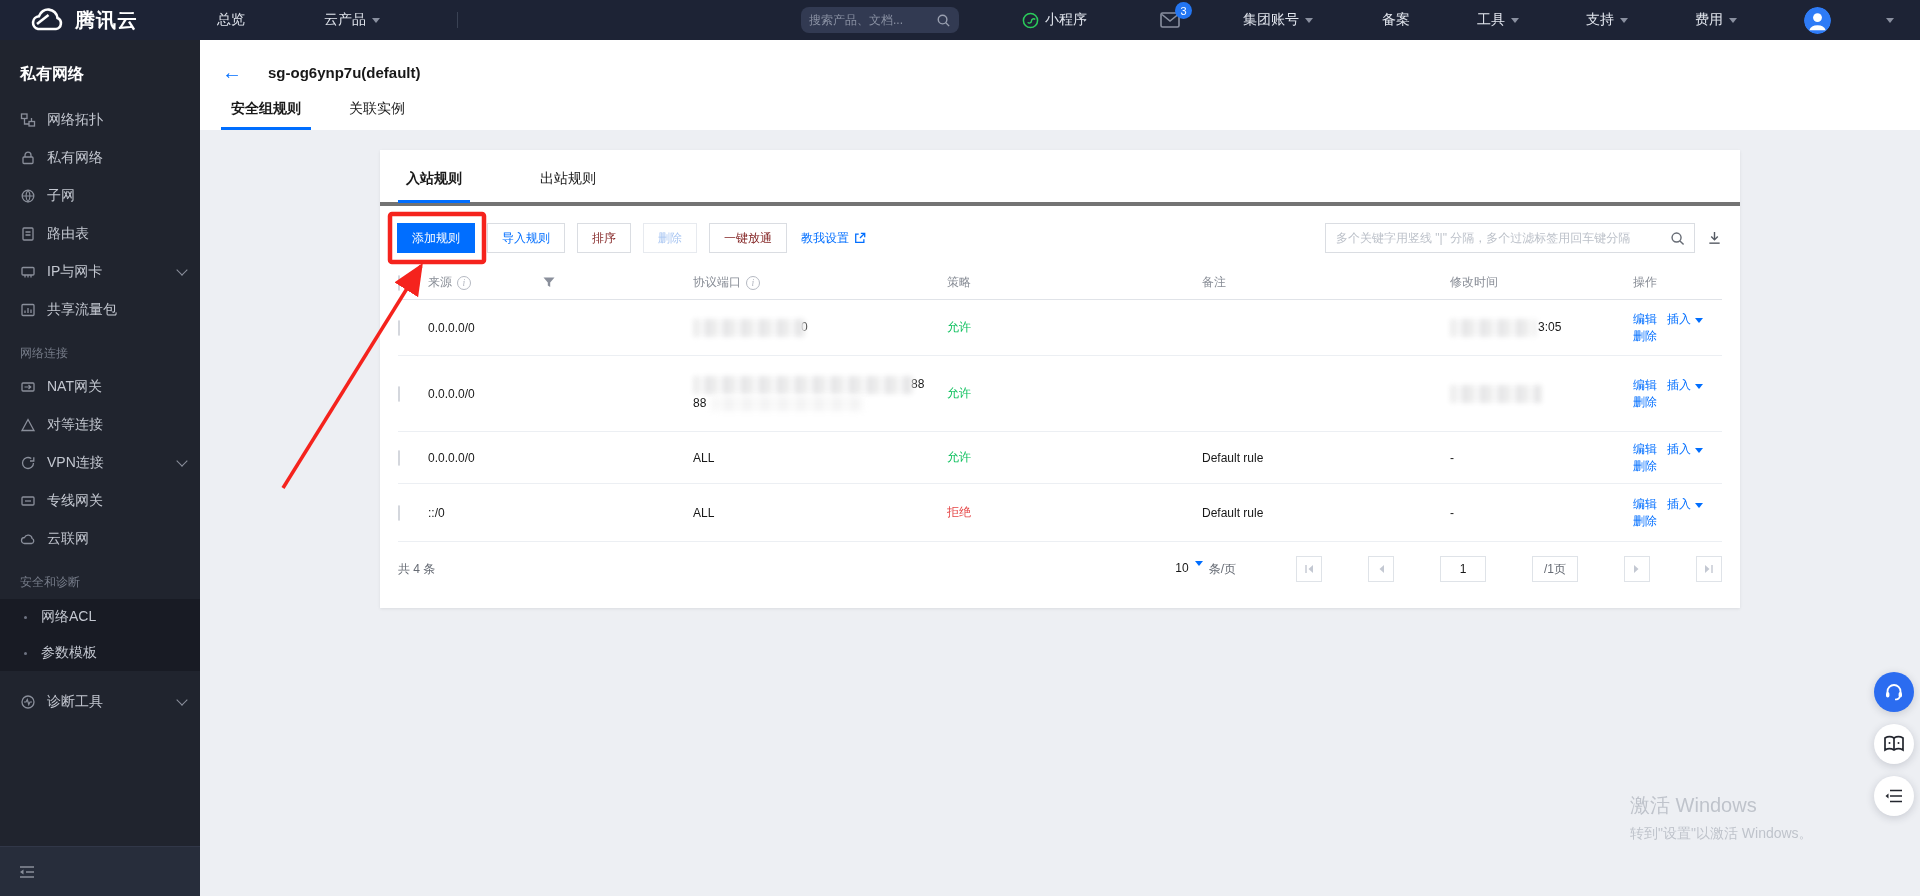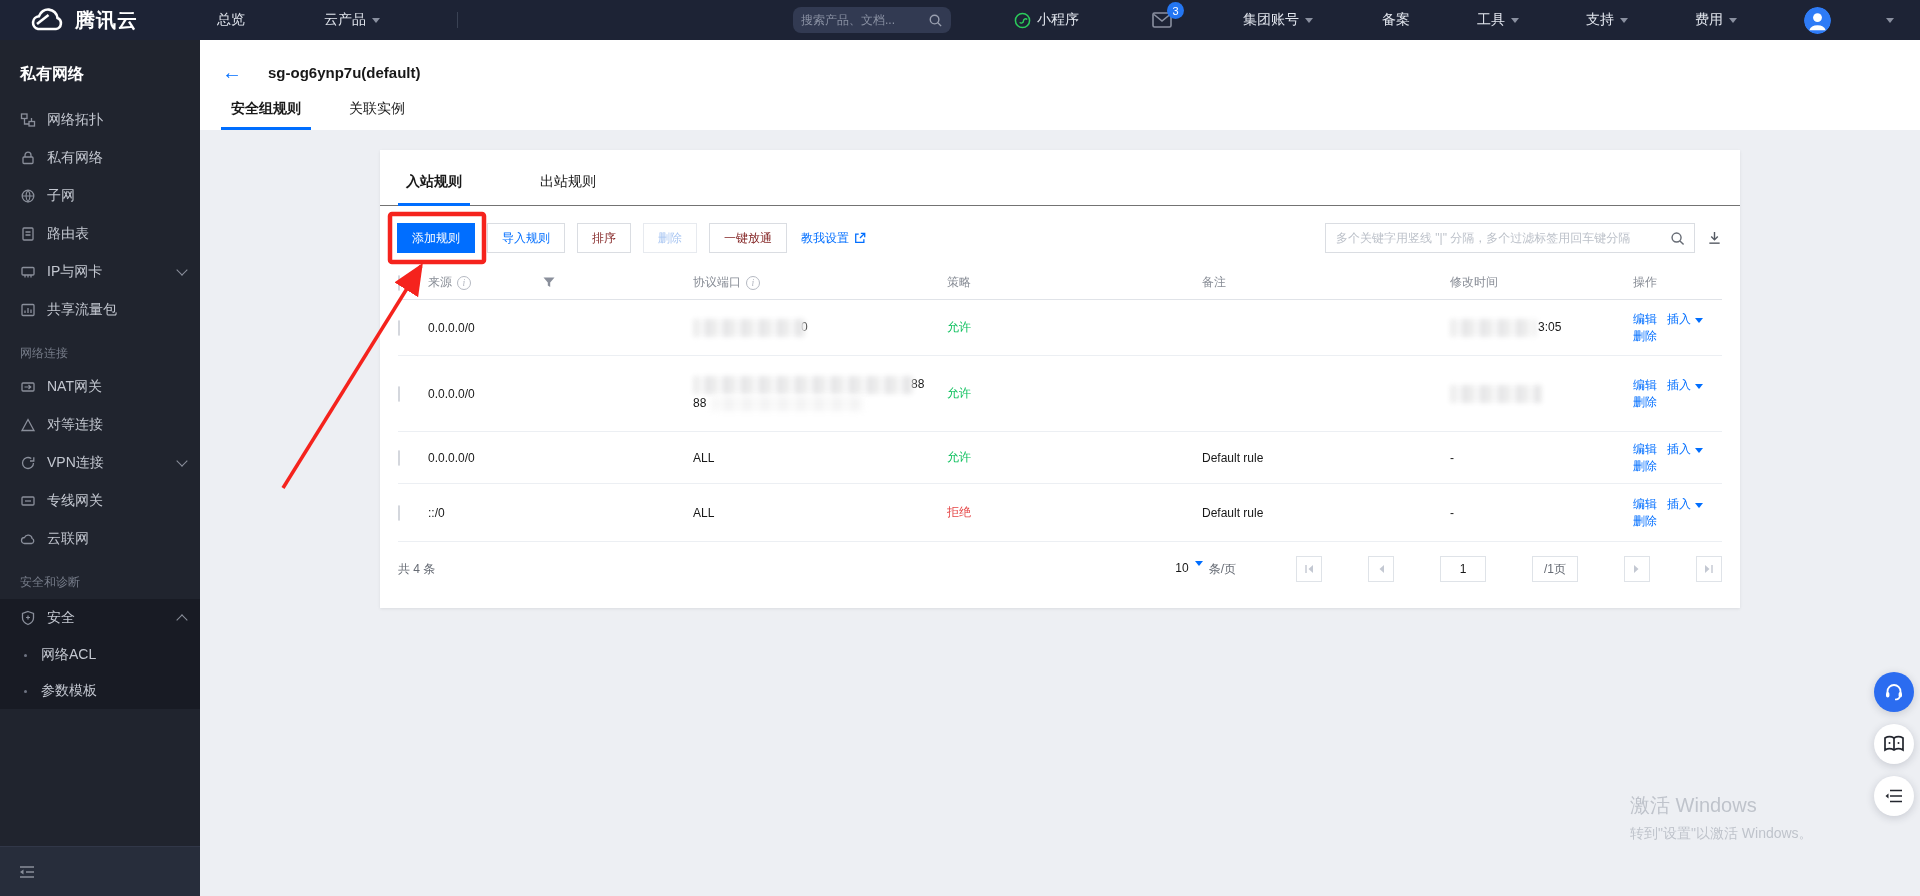--- a/index.html
+++ b/index.html
@@ -41,21 +41,21 @@
 .page-header { position:absolute; left:200px; top:40px; width:1720px; height:90px; background:#ffffff; }
 .ph-row { display:flex; align-items:center; padding:22px 0 0 22px; }
 .back-arrow { color:#006eff; font-size:20px; line-height:1; cursor:pointer; width:24px; }
 .page-title { font-size:15px; font-weight:bold; margin-left:22px; }
 .outer-tabs { position:absolute; left:21px; bottom:0; display:flex; }
 .outer-tab { padding:0 10px 9px 10px; margin-right:28px; font-size:14px; cursor:pointer; border-bottom:3px solid transparent; }
 .outer-tab.active { font-weight:bold; border-bottom-color:#006eff; }
 
 
 .card { position:absolute; left:380px; top:150px; width:1360px; height:458px; background:#ffffff; box-shadow:0 1px 3px rgba(0,0,0,0.08); }
-.inner-tabs { display:flex; padding-left:18px; height:56px; align-items:flex-end; border-bottom:1px solid #737373; }
+.inner-tabs { display:flex; padding-left:18px; height:56px; align-items:flex-end; border-bottom:4px solid #737373; }
 .inner-tab { padding:0 8px 14px 8px; margin-right:62px; font-size:14px; cursor:pointer; position:relative; }
 .inner-tab.active { font-weight:bold; }
 .inner-tab.active::after { content:""; position:absolute; left:0; right:0; bottom:-1px; height:3px; background:#006eff; }
 
 .toolbar { display:flex; align-items:center; padding:16px 18px 0 17px; height:48px; }
 .btn { height:30px; font-size:12px; display:inline-flex; align-items:center; justify-content:center; border:1px solid #dadde2; background:#fff; padding:0 14px; margin-right:12px; cursor:pointer; color:#7f1d1d; }
 .btn.primary { background:#006eff; border-color:#006eff; color:#fff; }
 .btn.blue-text { color:#006eff; }
 .btn.disabled { color:#a9c6f2; border-color:#e7eaef; cursor:default; }
 .teach-link { color:#006eff; font-size:12px; display:inline-flex; align-items:center; cursor:pointer; margin-left:2px; }
@@ -137,21 +137,21 @@
     </svg>
     <span style="margin-left:6px">小程序</span>
   </div>
   <div class="mail-wrap">
     <svg width="20" height="16" viewBox="0 0 20 16">
       <rect x="1" y="1" width="18" height="14" rx="1.5" fill="none" stroke="#8a90a0" stroke-width="1.6"></rect>
       <path d="M2 2.5 L10 9 L18 2.5" fill="none" stroke="#8a90a0" stroke-width="1.6"></path>
     </svg>
     <span class="badge">3</span>
   </div>
-  <div class="nav-item" style="margin-left:32px">
+  <div class="nav-item" style="margin-left:24px">
       <span>集团账号</span>
       <span class="caret-down"></span>
     </div>
   <div class="nav-item" style="margin-left:30px">
       <span>备案</span>
     </div>
   <div class="nav-item" style="margin-left:28px">
       <span>工具</span>
       <span class="caret-down"></span>
     </div>
@@ -256,38 +256,38 @@
   <div class="side-item">
     <svg class="ico" viewBox="0 0 16 16">
         <path d="M4.5 12.5 a3 3 0 0 1 0 -6 a4 4 0 0 1 7.6 1 a2.6 2.6 0 0 1 -0.6 5 z" fill="none" stroke="#8a8f9b" stroke-width="1.3"></path>
       </svg>
     <span class="lbl">云联网</span>
   </div>
 
   <div class="side-section">安全和诊断</div>
 
   <div class="side-group">
-    <div class="side-item">
-      <svg class="ico" viewBox="0 0 16 16">
-          <path d="M8 1.5 l5.5 2 V8 c0 3.2 -2.8 5.4 -5.5 6.5 C5.3 13.4 2.5 11.2 2.5 8 V3.5 z" fill="none" stroke="#8a8f9b" stroke-width="1.3"></path>
-          <path d="M8 5.5 v4 M6 7.5 h4" stroke="#8a8f9b" stroke-width="1.2"></path>
-        </svg>
-      <span class="lbl">安全</span>
-      <span class="chev up"></span>
-    </div>
     <div class="side-sub">
       <span class="dot"></span>
       <span>网络ACL</span>
     </div>
     <div class="side-sub">
       <span class="dot"></span>
       <span>参数模板</span>
     </div>
   </div>
 
+  <div class="side-item" style="margin-top:12px">
+    <svg class="ico" viewBox="0 0 16 16">
+        <circle cx="8" cy="8" r="6" fill="none" stroke="#8a8f9b" stroke-width="1.3"></circle>
+        <path d="M4 8 h2 l1.3 -2.5 1.5 5 1.2 -2.5 h2" fill="none" stroke="#8a8f9b" stroke-width="1.2"></path>
+      </svg>
+    <span class="lbl">诊断工具</span>
+    <span class="chev"></span>
+  </div>
 
   <div class="side-footer">
     <svg width="18" height="16" viewBox="0 0 18 16">
       <path d="M2 3 h14 M8 8 h8 M2 13 h14" stroke="#8a8f9b" stroke-width="1.6"></path>
       <path d="M5.5 5.5 L2 8 L5.5 10.5 Z" fill="#8a8f9b"></path>
     </svg>
   </div>
 </div>
 
 <div class="page-header">

